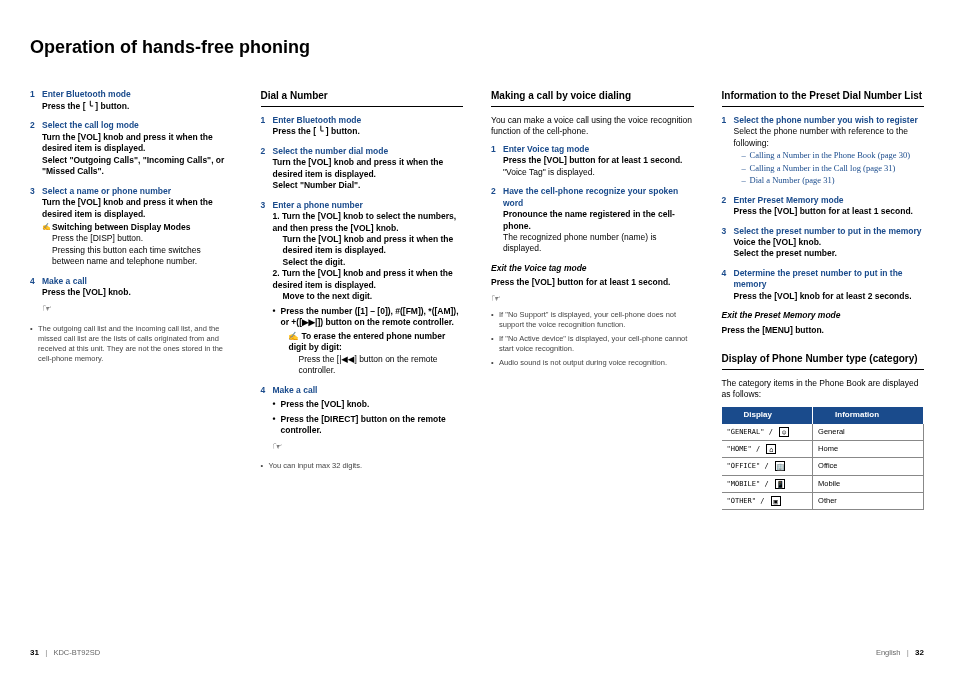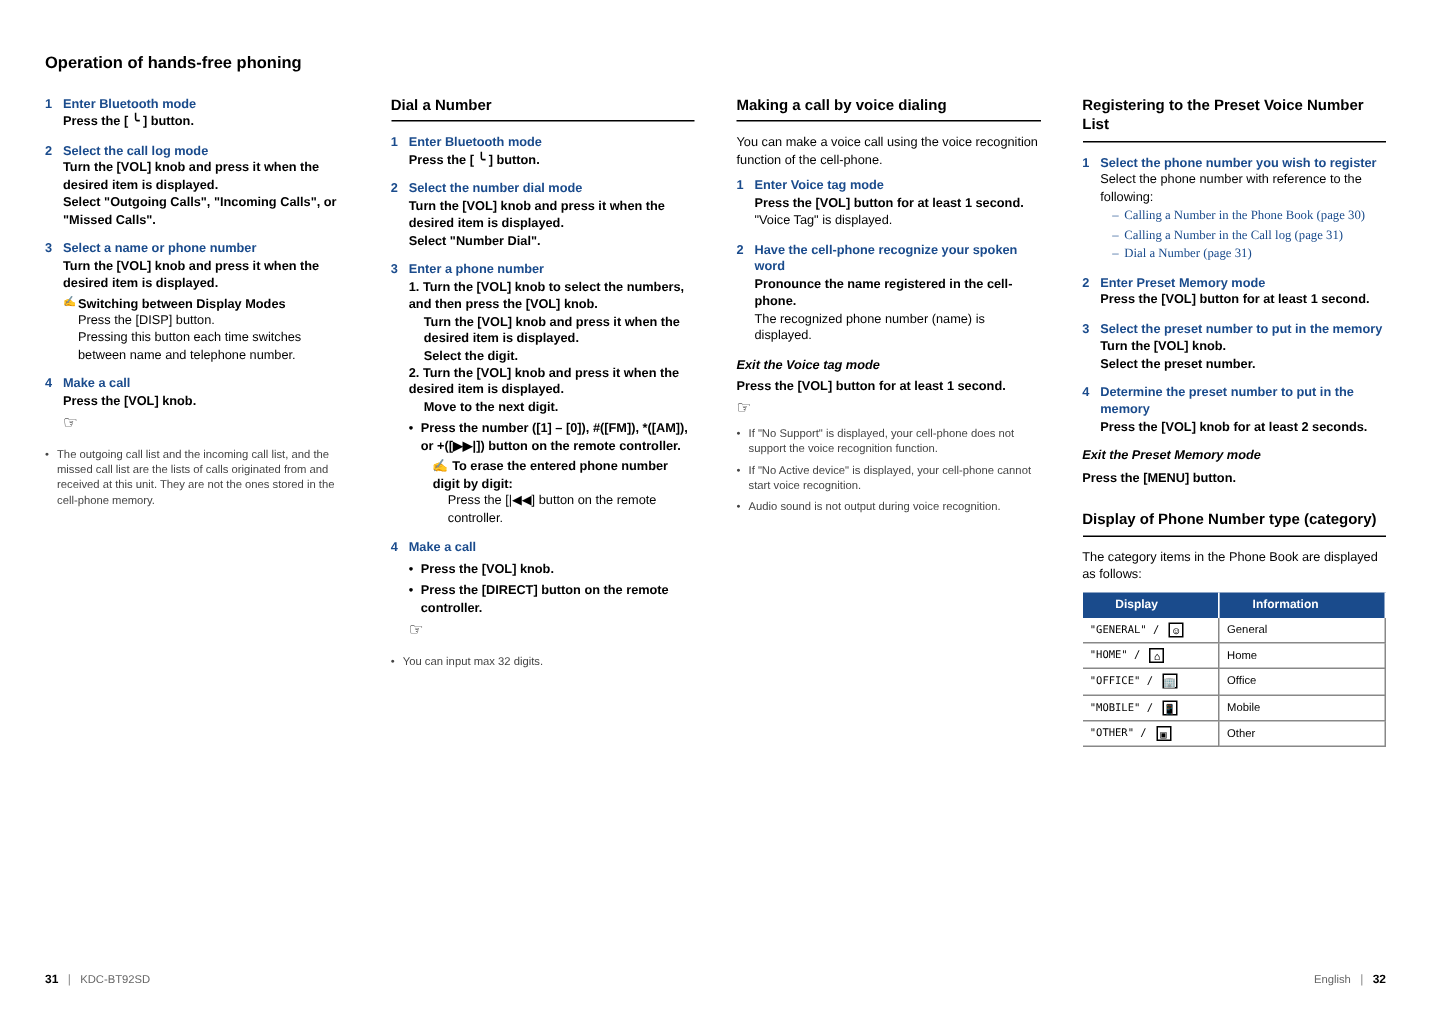--- a/index.html
+++ b/index.html
@@ -8,23 +8,23 @@
     font-size: 8.5px;
     line-height: 1.35;
     color: #000;
     background: #fff;
     width: 954px;
     height: 677px;
     padding: 35px 30px 20px 30px;
     position: relative;
   }
   .page-title {
-    font-size: 11px;
+    font-size: 18px;
     font-weight: bold;
-    margin-bottom: 14px;
+    margin-bottom: 30px;
   }
   .cols {
     display: flex;
     gap: 28px;
   }
   .col { flex: 1; }
   .section-head {
     font-size: 10px;
     font-weight: bold;
     border-bottom: 1.5px solid #000;
@@ -174,41 +174,41 @@
     <div class="exit-head">Exit the Voice tag mode</div>
     <div style="font-weight:bold;">Press the [VOL] button for at least 1 second.</div>
     <span class="icon-hand">☞</span>
 
     <div class="finenote">If "No Support" is displayed, your cell-phone does not support the voice recognition function.</div>
     <div class="finenote">If "No Active device" is displayed, your cell-phone cannot start voice recognition.</div>
     <div class="finenote">Audio sound is not output during voice recognition.</div>
   </div>
 
   <div class="col">
-    <div class="section-head">Registering to the Preset Voice Number List</div>
+    <div class="section-head">Information to the Preset Dial Number List</div>
 
     <div class="step">
       <span class="step-num">1</span>
       <span class="step-title">Select the phone number you wish to register</span>
       <span class="step-sub">Select the phone number with reference to the following:</span>
       <div class="linklist">
         <div class="link">Calling a Number in the Phone Book (page 30)</div>
         <div class="link">Calling a Number in the Call log (page 31)</div>
         <div class="link">Dial a Number (page 31)</div>
       </div>
     </div>
     <div class="step">
       <span class="step-num">2</span>
       <span class="step-title">Enter Preset Memory mode</span>
       <span class="step-body">Press the [VOL] button for at least 1 second.</span>
     </div>
     <div class="step">
       <span class="step-num">3</span>
       <span class="step-title">Select the preset number to put in the memory</span>
-      <span class="step-body">Turn the [VOL] knob.</span><br>
+      <span class="step-body">Voice the [VOL] knob.</span><br>
       <span class="step-body">Select the preset number.</span>
     </div>
     <div class="step">
       <span class="step-num">4</span>
       <span class="step-title">Determine the preset number to put in the memory</span>
       <span class="step-body">Press the [VOL] knob for at least 2 seconds.</span>
     </div>
 
     <div class="exit-head">Exit the Preset Memory mode</div>
     <div style="font-weight:bold;">Press the [MENU] button.</div>

